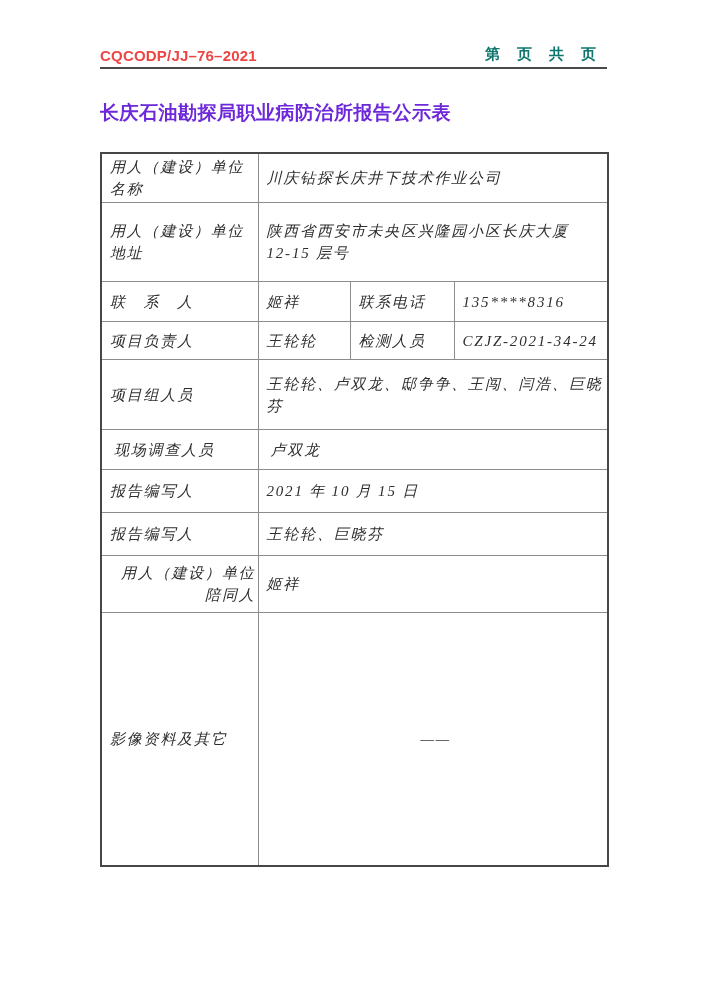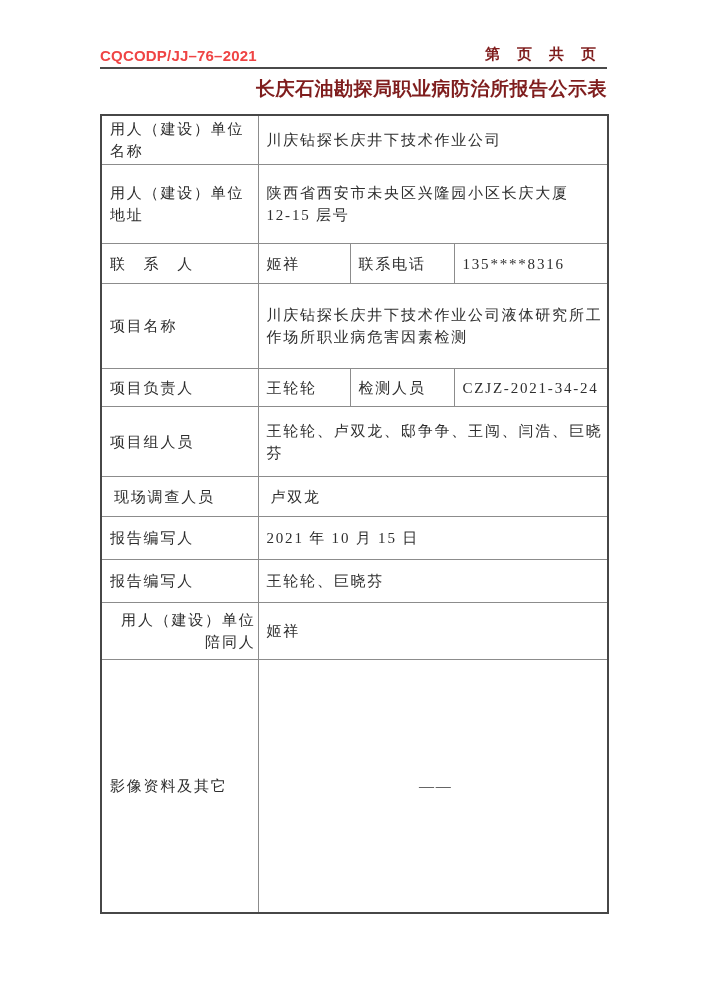--- a/index.html
+++ b/index.html
@@ -17,33 +17,34 @@
   .header-row {
     display:flex; justify-content:space-between; align-items:flex-end;
     border-bottom:2px solid #4a4a4a;
     padding-bottom:3px;
   }
   .doc-code {
     font-family:"Liberation Sans", sans-serif;
     font-weight:bold; font-size:15px; letter-spacing:0.2px; color:#ef4444;
   }
   .page-indicator {
-    font-weight:bold; font-size:15px; color:#7f1d1d; padding-right:10px;
+    font-weight:bold; font-size:15px; color:#0f766e; padding-right:10px;
     letter-spacing:1px;
   }
   .title {
-    text-align:right; font-weight:bold; font-size:19px; color:#7f1d1d;
+    text-align:left; font-weight:bold; font-size:19px; color:#6d28d9;
     letter-spacing:0.5px;
-    margin-top:7px;
+    margin-top:31px;
   }
 
   table.form {
     border-collapse:collapse; table-layout:fixed;
-    width:507px; margin-top:12px;
+    width:507px; margin-top:26px;
     border:2px solid #474747;
+    font-style:italic;
   }
   table.form td {
     border:1px solid #8c8c8c;
     font-size:15px; color:#2e2e2e;
     letter-spacing:1.8px; line-height:22px;
     padding:2px 2px 2px 8px;
     vertical-align:middle;
     overflow:hidden;
   }
   td.lbl { font-size:14px; letter-spacing:0.5px; color:#333; }
@@ -93,25 +94,20 @@
           <td class="lbl">用人（建设）单位地址</td>
           <td colspan="3" class="ml">陕西省西安市未央区兴隆园小区长庆大厦
 12-15 层号</td>
         </tr>
         <tr class="r3">
           <td class="lbl">联　系　人</td>
           <td>姬祥</td>
           <td>联系电话</td>
           <td>135****8316</td>
         </tr>
-        <tr class="r4">
-          <td class="lbl">项目名称</td>
-          <td colspan="3" class="ml">川庆钻探长庆井下技术作业公司液体研究所工
-作场所职业病危害因素检测</td>
-        </tr>
         <tr class="r5">
           <td class="lbl">项目负责人</td>
           <td>王轮轮</td>
           <td>检测人员</td>
           <td>CZJZ-2021-34-24</td>
         </tr>
         <tr class="r6">
           <td class="lbl">项目组人员</td>
           <td colspan="3" class="ml">王轮轮、卢双龙、邸争争、王闯、闫浩、巨晓
 芬</td>

